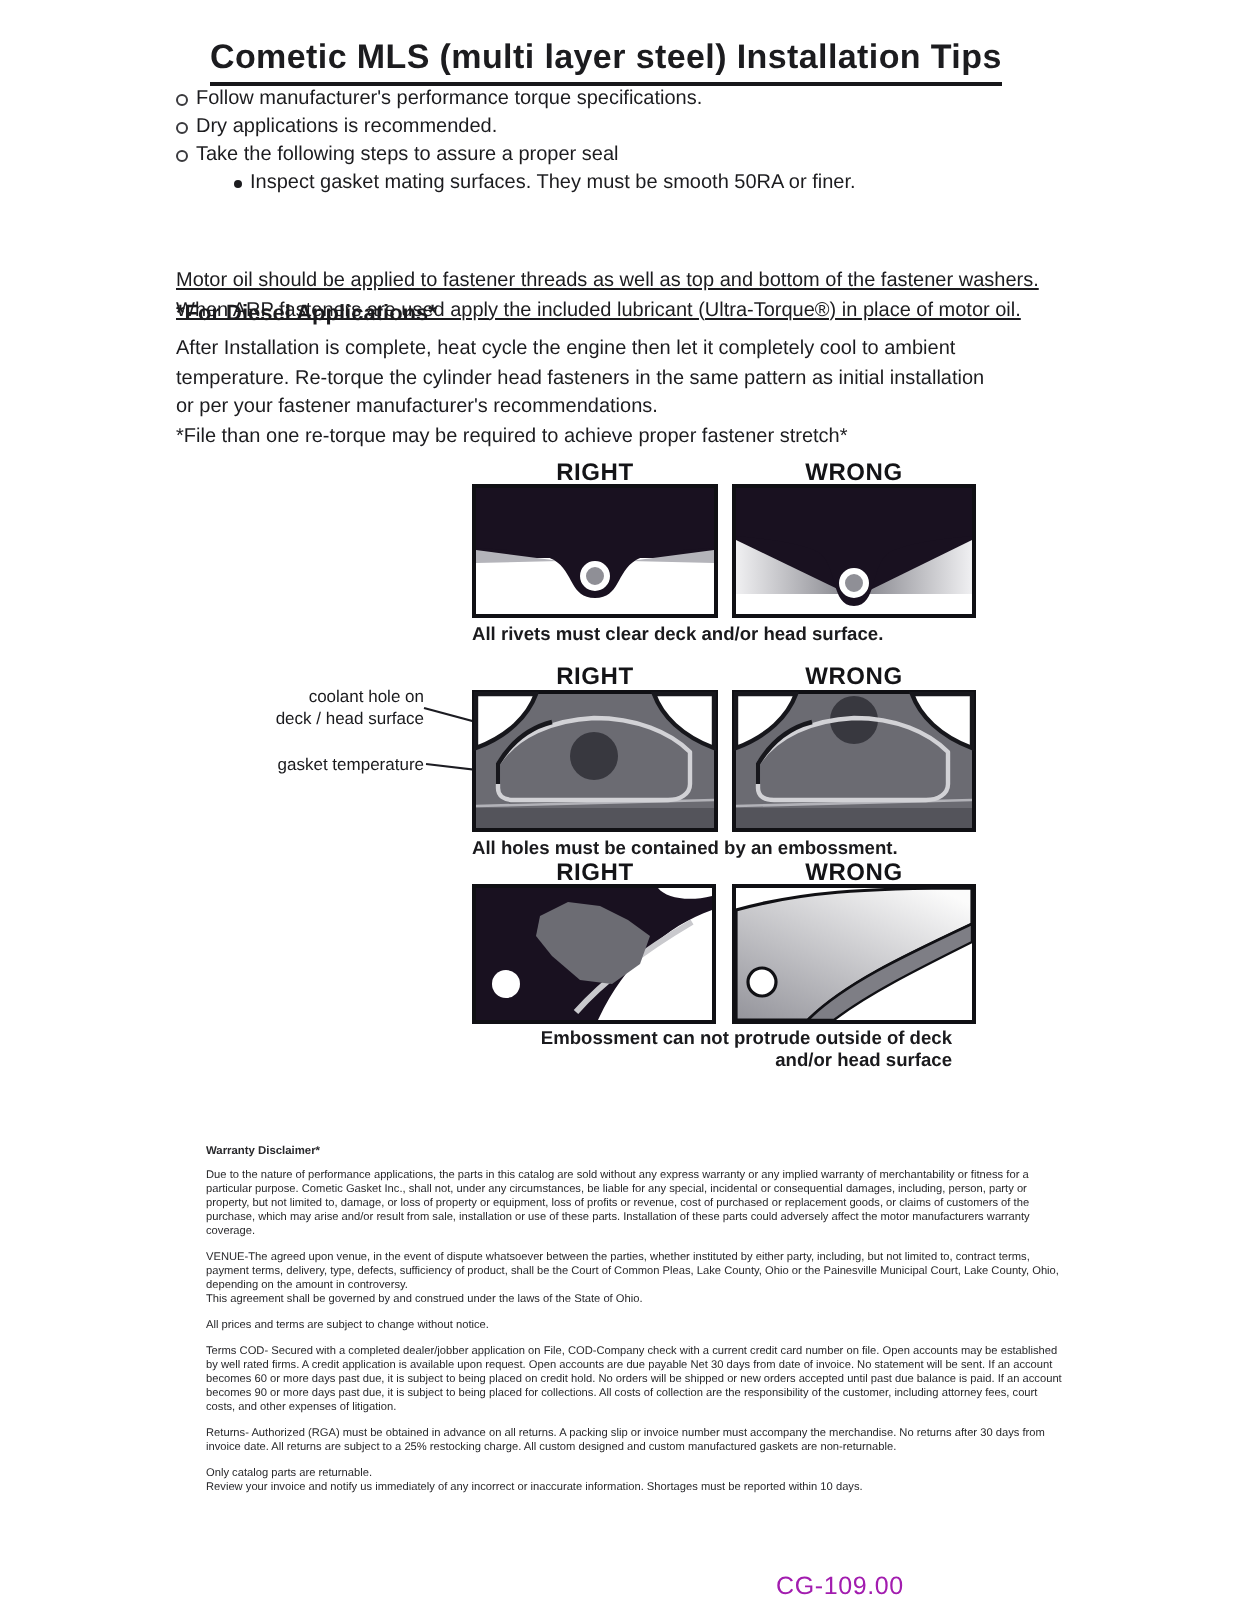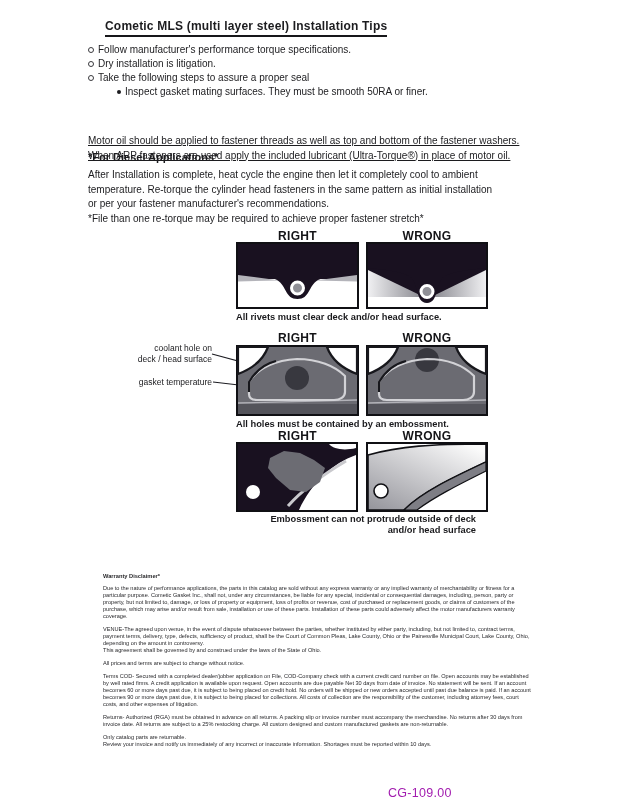--- a/index.html
+++ b/index.html
@@ -1,20 +1,20 @@
 <!DOCTYPE html>
 <html><head>
 <meta charset="utf-8">
 <style>
   html,body{margin:0;padding:0;background:#ffffff;}
   .page{position:relative;width:618px;height:800px;background:#ffffff;overflow:hidden;
         font-family:"Liberation Sans", sans-serif;color:#1c1c1f;}
   .pre{white-space:pre-line;}
   
-  .doc-title{position:absolute;left:105px;top:19px;font-size:12px;font-weight:bold;
+  .doc-title{position:absolute;left:105px;top:19px;font-size:17px;font-weight:bold;
              border-bottom:2px solid #17171a;padding-bottom:2px;letter-spacing:.2px;}
   .tips{position:absolute;left:88px;top:43px;font-size:10px;line-height:14px;width:460px;}
   .tip-row{display:flex;align-items:flex-start;}
   .tip-row.sub{margin-left:29px;}
   .ring{width:4px;height:4px;border:1px solid #3a3a3e;border-radius:50%;margin:4px 4px 0 0;flex:0 0 auto;}
   .dot{width:4px;height:4px;background:#1c1c1f;border-radius:50%;margin:5px 4px 0 0;flex:0 0 auto;}
   .diesel-head{position:absolute;left:88px;top:116px;font-size:11px;font-weight:bold;margin-top:35px;}
   .body-par{position:absolute;left:88px;width:460px;font-size:10px;line-height:14.5px;}
   .p1{top:134px;text-decoration:underline;} .p2{top:168px;} .note{top:212px;}
   
@@ -39,21 +39,21 @@
 
   <div class="doc-title">Cometic MLS (multi layer steel) Installation Tips</div>
 
   <div class="tips">
     <div class="tip-row">
       <span class="ring"></span>
       <span>Follow manufacturer's performance torque specifications.</span>
     </div>
     <div class="tip-row">
       <span class="ring"></span>
-      <span>Dry installation is litigation.</span>
+      <span>Dry applications is recommended.</span>
     </div>
     <div class="tip-row">
       <span class="ring"></span>
       <span>Take the following steps to assure a proper seal</span>
     </div>
     <div class="tip-row sub">
       <span class="dot"></span>
       <span>Inspect gasket mating surfaces.  They must be smooth 50RA or finer.</span>
     </div>
   </div>

